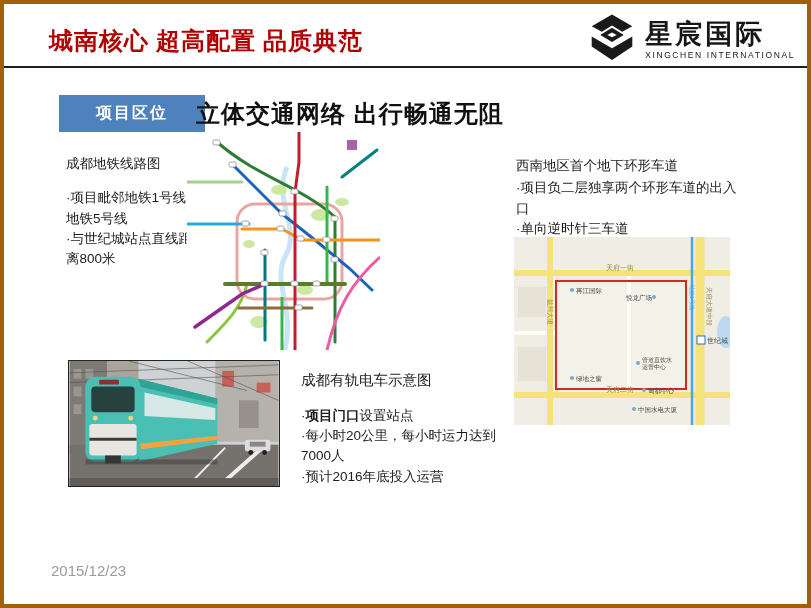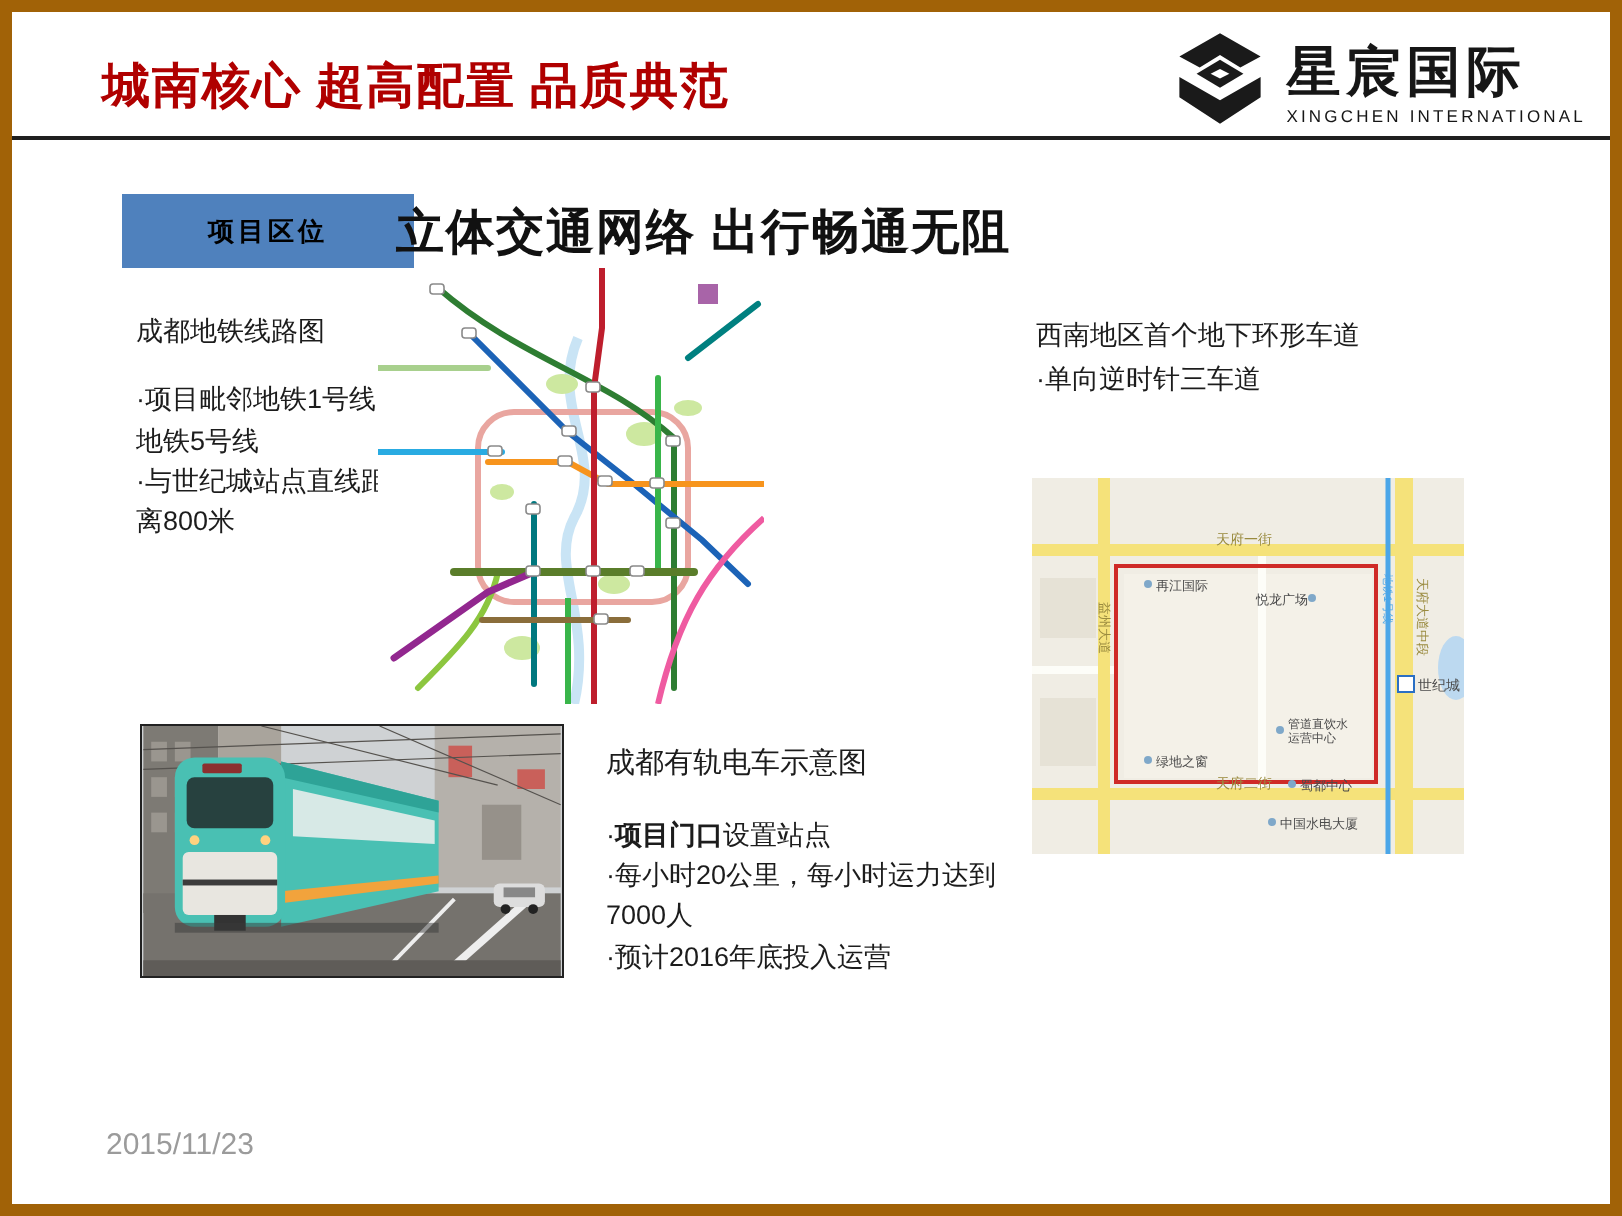--- a/index.html
+++ b/index.html
@@ -2,21 +2,21 @@
 <html><head>
 <meta charset="utf-8">
 <style>
   * { margin: 0; padding: 0; box-sizing: border-box; }
   html,body { background:#ffffff; }
   body { font-family: "Liberation Sans", sans-serif; }
   .slide {
     position: relative;
     width: 811px; height: 608px;
     background: #ffffff;
-    border: 6px solid #a16207;
+    border: 4px solid #a16207;
     overflow: hidden;
   }
   
   .hdr-title {
     position: absolute; left: 45px; top: 21px;
     font-family: "Liberation Serif", serif;
     font-size: 24px; font-weight: 700; color: #b00000;
     letter-spacing: 1px; white-space: nowrap;
   }
   .hdr-rule {
@@ -32,22 +32,22 @@
     font-size: 27px; font-weight: 700; color: #161616;
     letter-spacing: 3px; line-height: 1.05; white-space: nowrap;
   }
   .logo-en {
     font-size: 8.5px; color: #161616; letter-spacing: 1.6px;
     margin-top: 2px; white-space: nowrap;
   }
   
   .sec-box {
     position: absolute; left: 55px; top: 91px; width: 146px; height: 37px;
-    background: #4f81bd; color: #000000;
-    font-size: 13px; font-weight: 700; letter-spacing: 2px;
+    background: #4f81bd; color: #ffffff;
+    font-size: 16px; font-weight: 700; letter-spacing: 2px;
     display: flex; align-items: center; justify-content: center;
   }
   .sec-subtitle {
     position: absolute; left: 192px; top: 91px; height: 37px;
     display: flex; align-items: center;
     font-size: 24px; font-weight: 700; color: #111111;
     letter-spacing: 1px; white-space: nowrap;
   }
   
   .tblock { position: absolute; color: #1c1c1c; font-size: 13.5px; line-height: 1.5; }
@@ -156,20 +156,21 @@
         <rect x="74" y="118" width="7" height="5" rx="1.5"></rect>
         <rect x="42" y="30" width="7" height="5" rx="1.5"></rect>
         <rect x="26" y="8" width="7" height="5" rx="1.5"></rect>
       </g>
     </svg>
   </div>
 
   <div class="tblock blk-ring">
     <div class="bt">西南地区首个地下环形车道</div>
     <div class="bullets">
+      <p>·项目负二层独享两个环形车道的出入口</p>
       <p>·单向逆时针三车道</p>
     </div>
   </div>
 
   <div class="img-box loc-map">
     <svg viewBox="0 0 216 188">
       <rect x="0" y="0" width="216" height="188" fill="#f0ede4"></rect>
       <rect x="4" y="50" width="28" height="30" fill="#e6e2d6"></rect>
       <rect x="4" y="110" width="28" height="34" fill="#e6e2d6"></rect>
       <rect x="46" y="48" width="124" height="102" fill="#f4f1e8"></rect>
@@ -269,15 +270,15 @@
 
   <div class="tblock blk-tram">
     <div class="bt">成都有轨电车示意图</div>
     <div class="bullets">
       <p><span>·</span><span class="bold-seg">项目门口</span><span>设置站点</span></p>
       <p>·每小时20公里，每小时运力达到7000人</p>
       <p>·预计2016年底投入运营</p>
     </div>
   </div>
 
-  <div class="footer-date">2015/11/23</div>
+  <div class="footer-date">2015/12/23</div>
 
 </div>
 
 </body></html>

